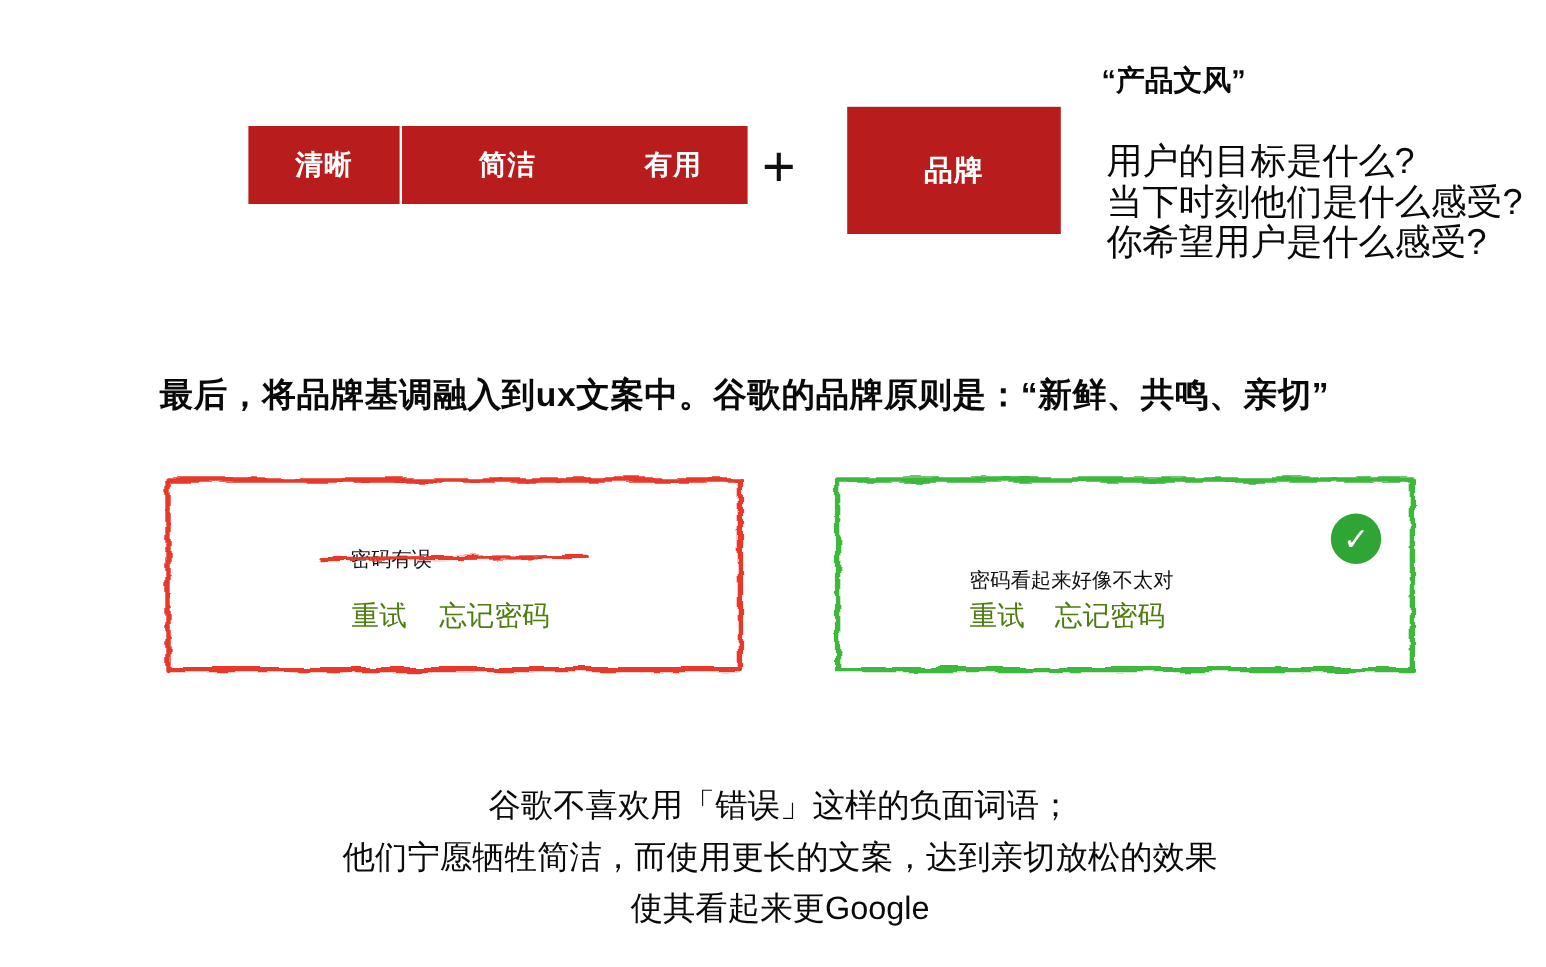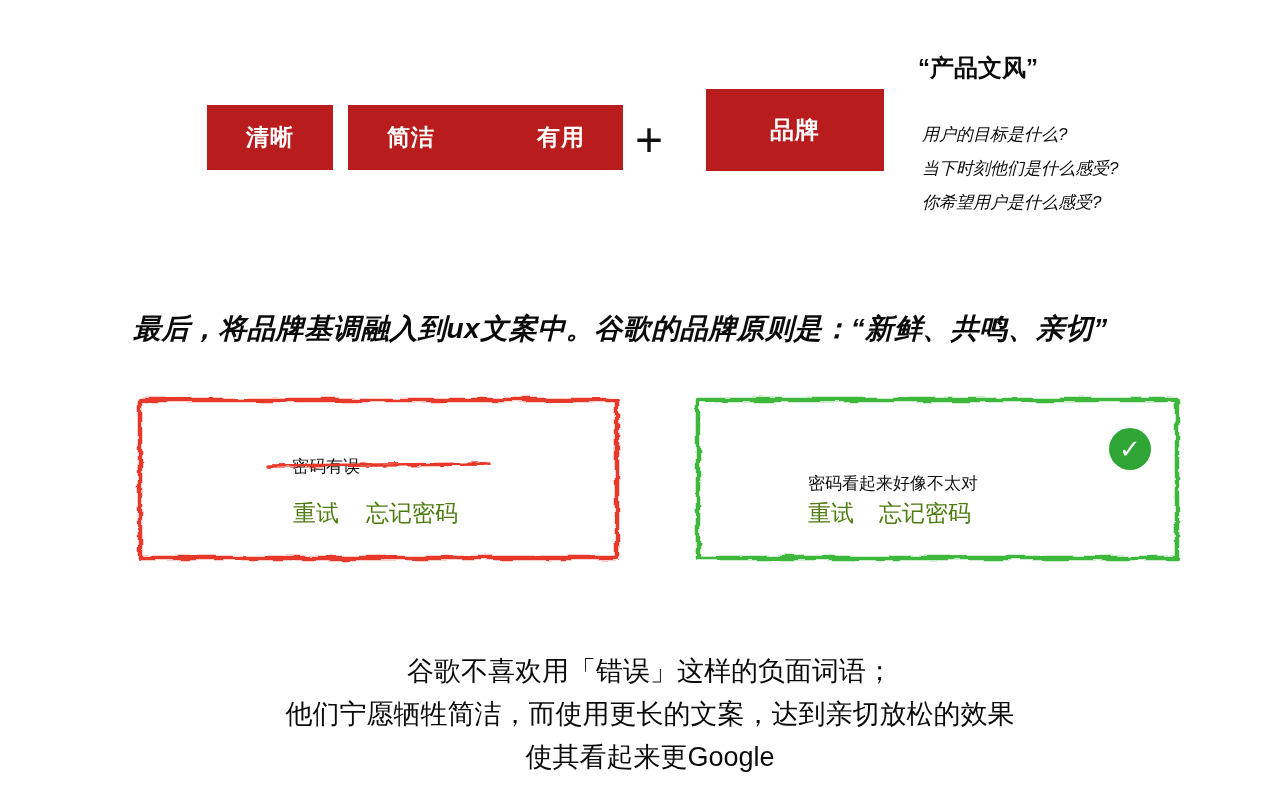--- a/index.html
+++ b/index.html
@@ -7,30 +7,30 @@
     position:relative;width:1288px;height:806px;background:#ffffff;overflow:hidden;
     font-family:"Liberation Sans","DejaVu Sans",sans-serif;color:#0a0a0a;
   }
   .abs{position:absolute;}
   
   .bluebox{
     background:#b91c1c;color:#ffffff;display:flex;align-items:center;justify-content:center;
     font-weight:700;font-size:23px;letter-spacing:1px;
   }
   .small-box{top:105px;width:126px;height:65px;}
-  .brand-box{left:706px;top:89px;width:178px;height:82px;font-size:24px;}
+  .brand-box{left:706px;top:89px;width:178px;height:106px;font-size:24px;}
   .plus{
     left:625px;top:110px;width:48px;height:62px;line-height:60px;text-align:center;
     font-size:48px;font-weight:500;color:#111;
   }
   
   .panel-title{left:918px;top:48px;font-size:24px;font-weight:700;line-height:40px;}
-  .questions{left:922px;top:118px;font-size:17px;font-weight:500;line-height:34px;font-style:italic;}
+  .questions{left:922px;top:118px;font-size:30px;font-weight:500;line-height:34px;}
   
-  .principle{left:133px;top:310px;font-size:28px;font-weight:600;letter-spacing:.5px;white-space:nowrap;font-style:italic;}
+  .principle{left:133px;top:310px;font-size:28px;font-weight:600;letter-spacing:.5px;white-space:nowrap;}
   .principle .hl{font-weight:800;}
   
   .msg{font-size:17px;font-weight:500;color:#111;white-space:nowrap;}
   .links{display:flex;font-size:23px;font-weight:500;color:#4d7c0f;white-space:nowrap;}
   .links .lnk{cursor:pointer;}
   .bad-links{left:293px;top:498px;gap:27px;}
   .good-links{left:808px;top:498px;gap:25px;}
   .check{
     left:1109px;top:428px;width:42px;height:42px;border-radius:50%;background:#2EA534;
     color:#ffffff;display:flex;align-items:center;justify-content:center;
@@ -41,21 +41,21 @@
   .footnote div{line-height:43px;}
 </style>
 </head>
 <body>
 
 <div class="canvas">
 
   <div class="abs bluebox small-box" style="left:207px;">
     <span>清晰</span>
   </div>
-  <div class="abs bluebox small-box" style="left:348px;">
+  <div class="abs bluebox small-box" style="left:335px;padding-left:25px;">
     <span>简洁</span>
   </div>
   <div class="abs bluebox small-box" style="left:463px;width:124px;padding-left:36px;">
     <span>有用</span>
   </div>
   <div class="abs plus">+</div>
   <div class="abs bluebox brand-box">
     <span>品牌</span>
   </div>
 

